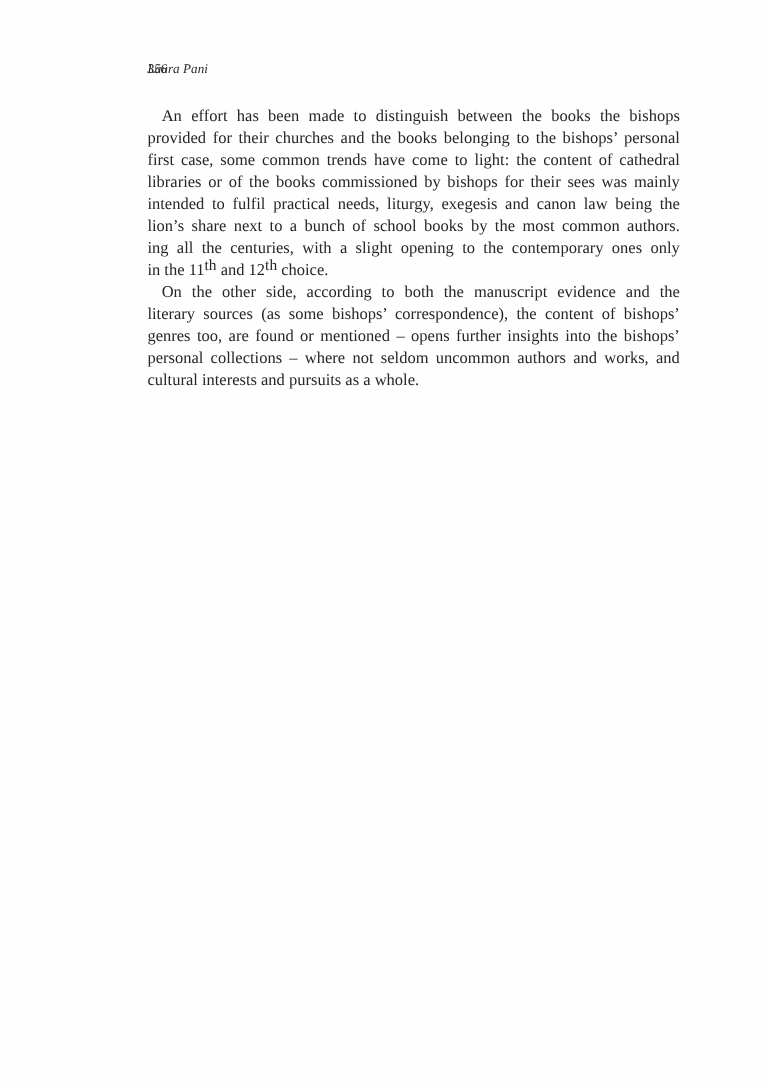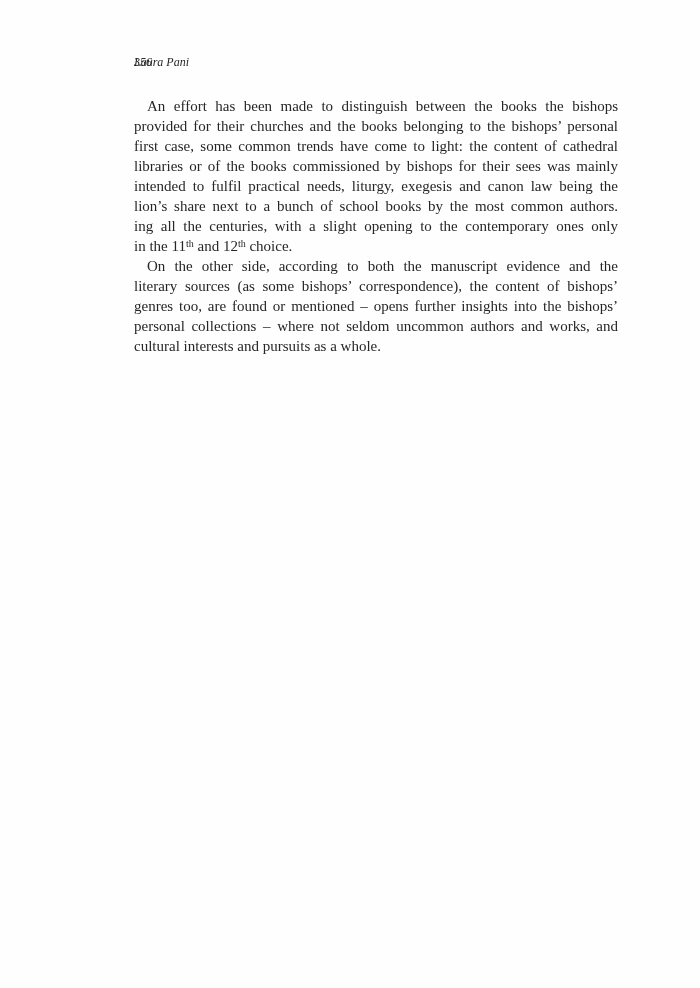--- a/index.html
+++ b/index.html
@@ -47,21 +47,21 @@
     text-align: justify;
     text-align-last: justify;
   }
   .line.last {
     text-align: left;
   }
   .lines > .line:first-child {
     text-indent: 13px;
   }
   sup {
-    font-size: 10px;
+    font-size: 14px;
     line-height: 0;
     vertical-align: 0.38em;
     letter-spacing: 0;
     margin-top: 28px;
   }
 </style>
 </head>
 <body>
 
 <div class="page">

